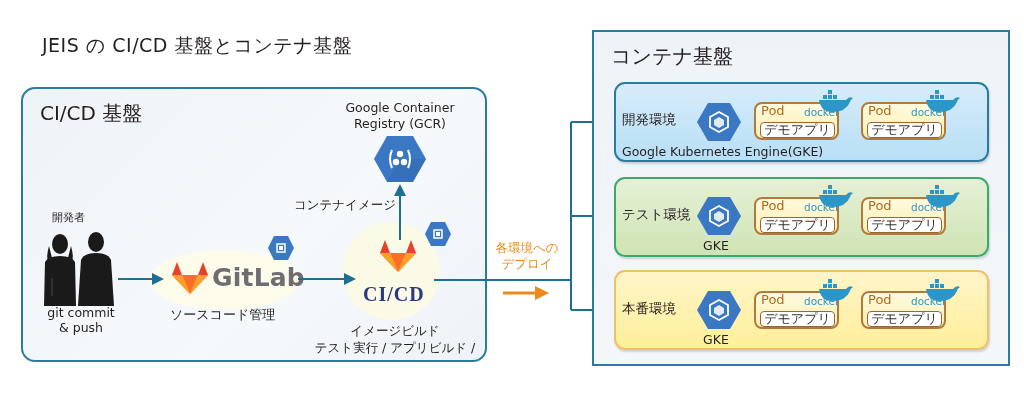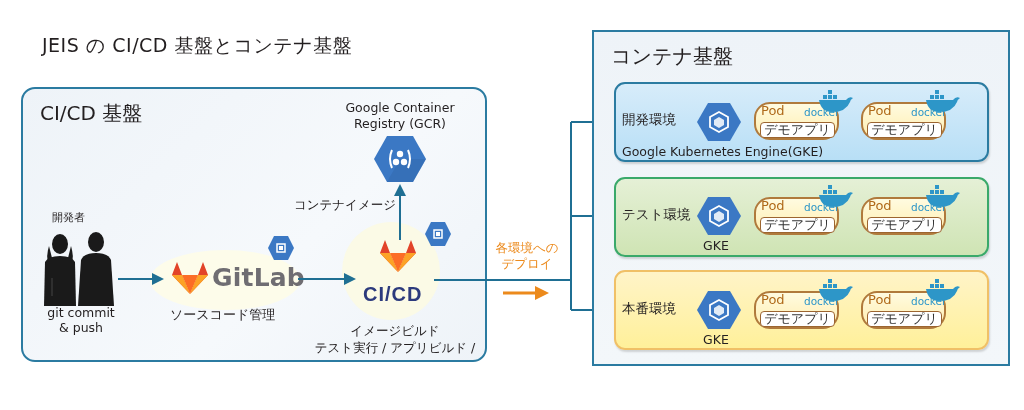--- a/index.html
+++ b/index.html
@@ -16,39 +16,39 @@
   .gcr-label { left:330px; top:100px; width:140px; text-align:center; font-size:12.5px; line-height:16px; }
   .store-label { left:278px; top:196px; width:118px; text-align:right; font-size:12.5px; line-height:17px; }
   .dev-label { left:52px; top:210px; font-size:11px; }
   .commit-label { left:36px; top:305px; width:90px; text-align:center; font-size:12.5px; line-height:15px; }
   .src-label { left:170px; top:306px; font-size:13px; }
   .build-label { left:310px; top:322px; width:170px; text-align:center; font-size:12.5px; line-height:17px; }
 
   .glow-git { left:150px; top:250px; width:150px; height:60px; border-radius:50%; background:#fdfcea; }
   .glow-ci { left:342px; top:222px; width:98px; height:98px; border-radius:50%; background:#fbfae6; }
   .gitlab-text { left:212px; top:263px; font-size:25px; color:#6f6d72; letter-spacing:0.2px;font-weight:bold; }
-  .cicd-text { left:363px; top:283px; font-size:20px; font-weight:bold; color:#2c3a7d; font-family:Liberation Sans, sans-serif; letter-spacing:1px; }
+  .cicd-text { left:363px; top:283px; font-size:20px; font-weight:bold; color:#2c3a7d; font-family:Liberation Serif, serif; letter-spacing:1px; }
 
   .deploy-label { left:492px; top:240px; width:70px; text-align:center; font-size:12.5px; line-height:16px; color:#ec8a1c; }
 
   
   .cont-panel { left:592px; top:30px; width:418px; height:336px; border:2px solid #2b7ba1;
       background:linear-gradient(180deg,#eef3f8,#f3f7fa); box-sizing:border-box; }
   .cont-title { left:611px; top:43px; font-size:20px; }
 
   .env { left:614px; width:375px; height:80px; border-radius:11px; box-sizing:border-box;
          box-shadow:1px 2px 2px rgba(0,0,0,0.15); }
   .env-dev { top:82px; border:2px solid #2b7ba1; background:linear-gradient(180deg,#d7ecfa,#b8dff6); }
   .env-test { top:177px; border:2px solid #3aa96a; background:linear-gradient(180deg,#e5f0d6,#cfe4b4); }
   .env-prod { top:270px; border:2px solid #f0c067; background:linear-gradient(180deg,#fff4c8,#fff09a); }
   .env-label { left:622px; font-size:13.5px;margin-top:24px; }
   .gke-long { left:622px; top:144px; font-size:12.5px; }
   .gke-short { left:703px; font-size:12.5px; }
 
-  .pod { width:85px; height:38px; border:2px solid #b07a3c; border-radius:16px; background:linear-gradient(180deg,#fffbe0,#ffeeb0); box-sizing:border-box; }
+  .pod { width:85px; height:38px; border:2px solid #b07a3c; border-radius:8px; background:linear-gradient(180deg,#fffbe0,#ffeeb0); box-sizing:border-box; }
   .pod-label { position:absolute; left:5px; top:-1px; font-size:13px; color:#b06a1a; }
   .pod-app { position:absolute; left:4px; top:18px; width:73px; height:14px; border:1.5px solid #9c6530; border-radius:4px;
       background:#fff; font-size:13px; line-height:14px; text-align:center; color:#333; box-sizing:content-box; }
   .docker-text { position:absolute; font-size:10.5px; color:#2d96c8; }
 
   svg { overflow:visible; }
 </style>
 </head>
 <body>
 

